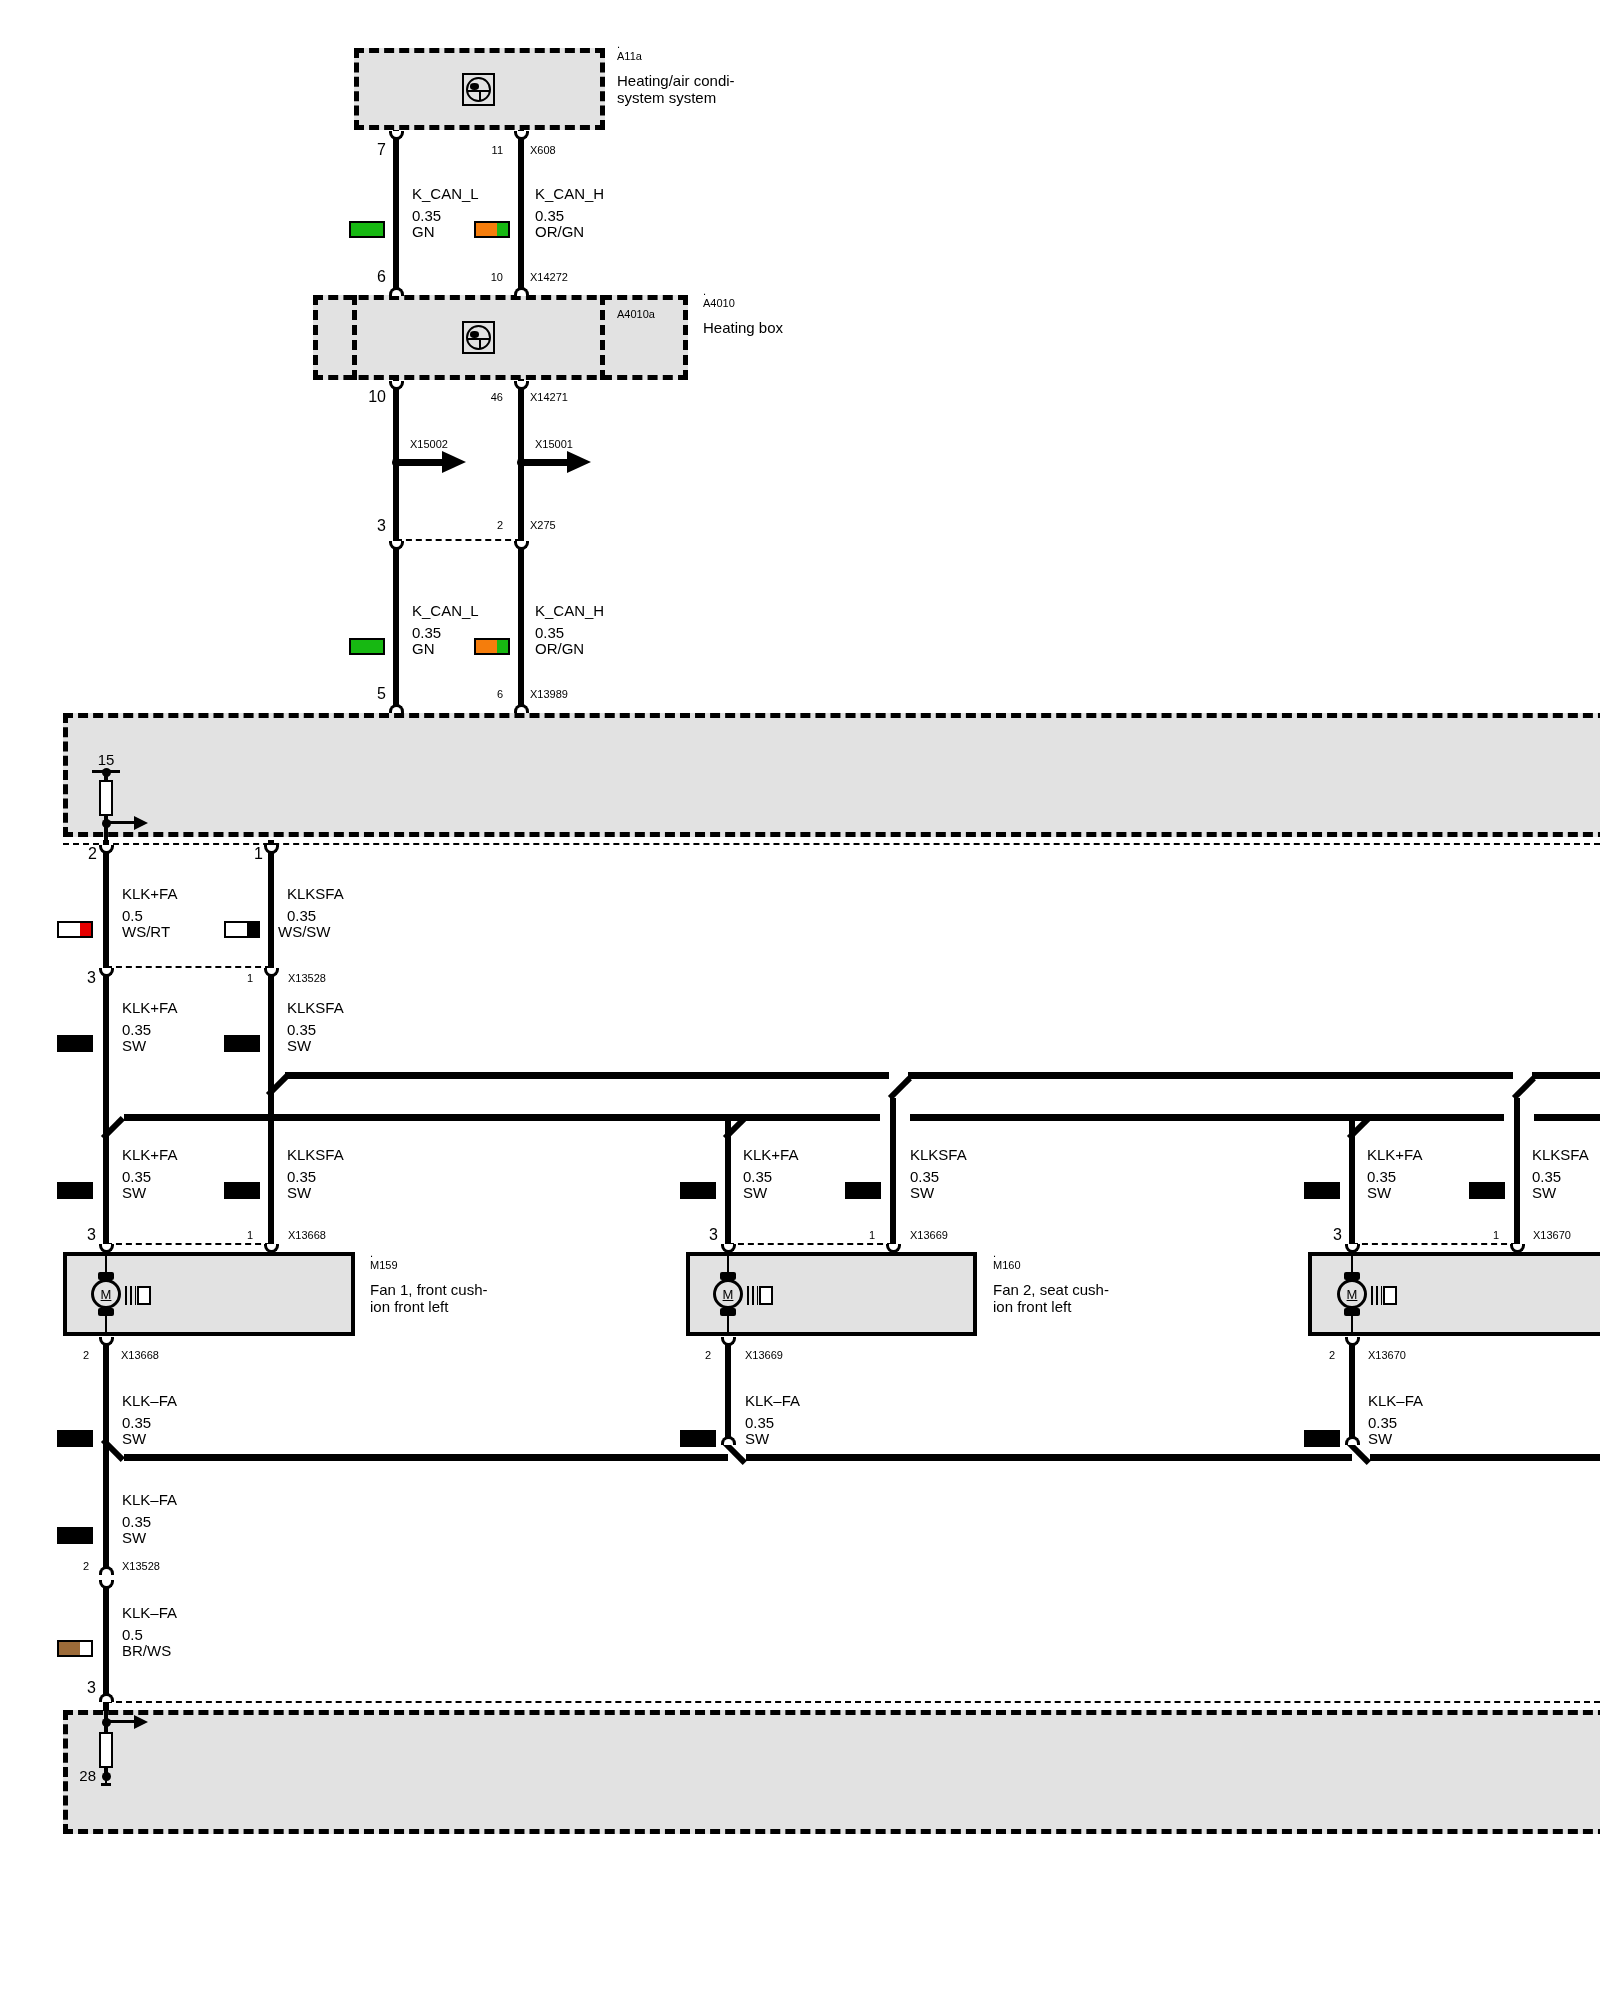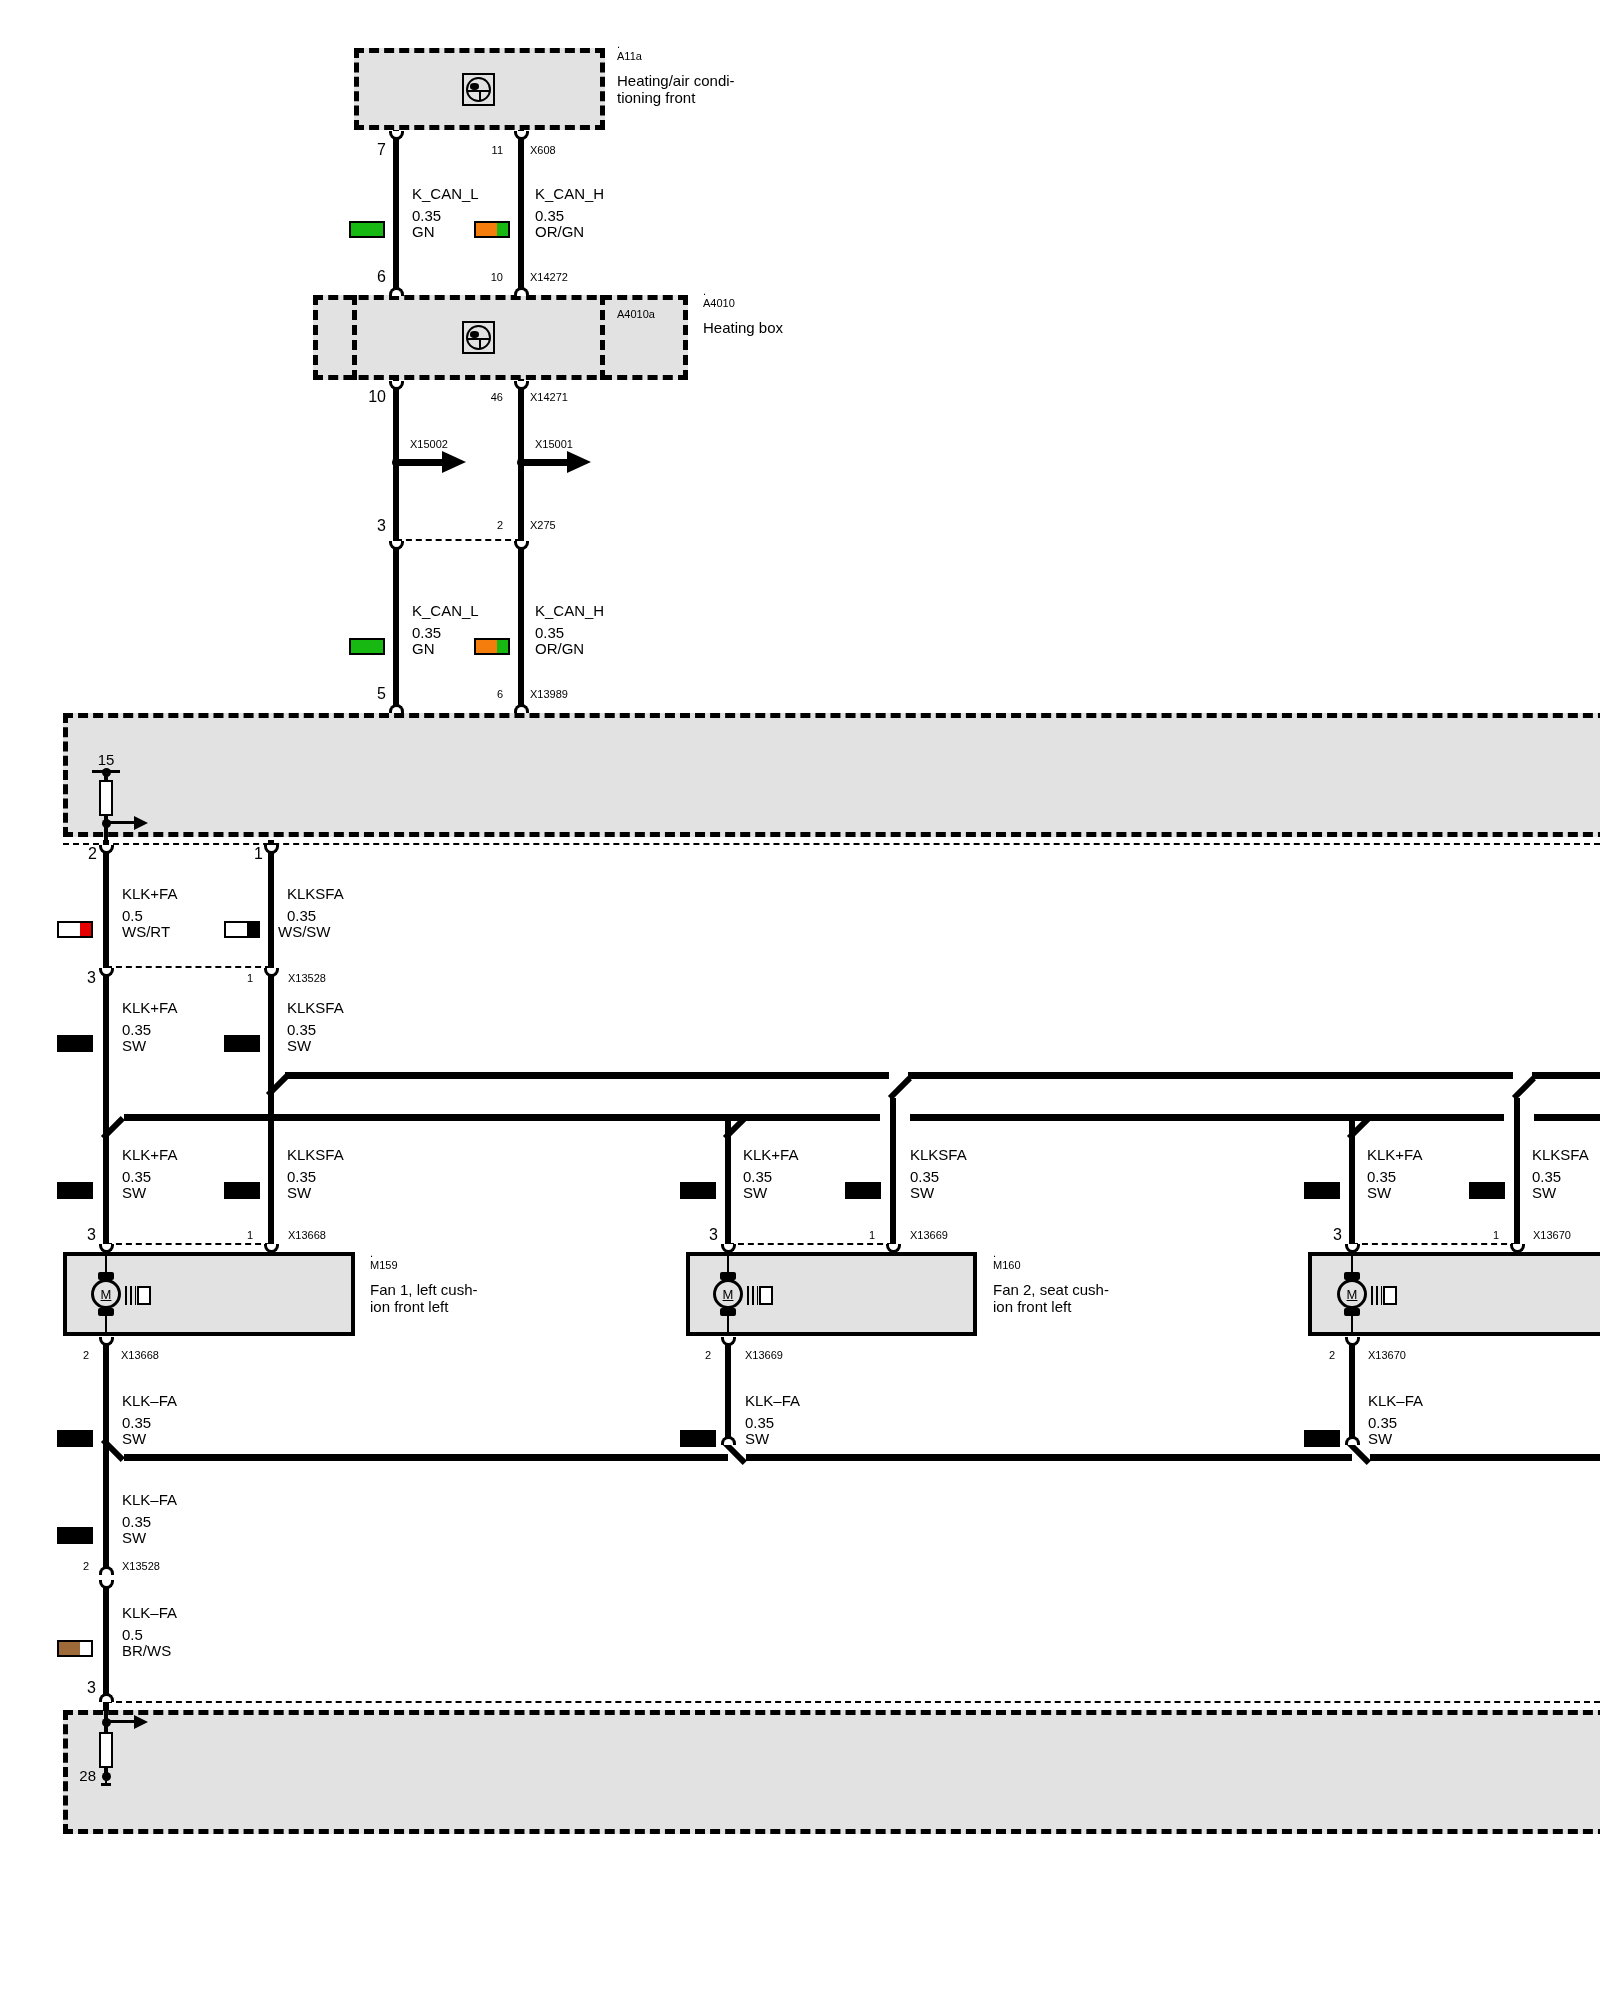--- a/index.html
+++ b/index.html
@@ -259,21 +259,21 @@
   <div class="bar" style="left:106px;top:1720px;width:28px;height:3px"></div>
   <div class="ahead-sm" style="left:134px;top:1715px"></div>
   <div class="fuse" style="left:99px;top:1732px"></div>
   <div class="dotb" style="left:102px;top:1772px"></div>
   <div class="bar" style="left:105px;top:1776px;width:2px;height:8px"></div>
   <div class="bar" style="left:101px;top:1783px;width:10px;height:3px"></div>
 
   <div class="txt f11" style="left:617px;top:38px">.</div>
   <div class="txt f11" style="left:617px;top:50px">A11a</div>
   <div class="txt f15" style="left:617px;top:72px">Heating/air condi-</div>
-  <div class="txt f15" style="left:617px;top:89px">tioning front</div>
+  <div class="txt f15" style="left:617px;top:89px">system system</div>
 
   <div class="txt f16 ra" style="left:346px;top:141px;width:40px">7</div>
   <div class="txt f11 ra" style="left:455px;top:144px;width:48px">11</div>
   <div class="txt f11" style="left:530px;top:144px">X608</div>
 
   <div class="txt f15" style="left:412px;top:185px">K_CAN_L</div>
   <div class="txt f15" style="left:412px;top:207px">0.35</div>
   <div class="txt f15" style="left:412px;top:223px">GN</div>
   <div class="txt f15" style="left:535px;top:185px">K_CAN_H</div>
   <div class="txt f15" style="left:535px;top:207px">0.35</div>
@@ -359,21 +359,21 @@
   <div class="txt f11" style="left:288px;top:1229px">X13668</div>
   <div class="txt f16 ra" style="left:678px;top:1226px;width:40px">3</div>
   <div class="txt f11 ra" style="left:827px;top:1229px;width:48px">1</div>
   <div class="txt f11" style="left:910px;top:1229px">X13669</div>
   <div class="txt f16 ra" style="left:1302px;top:1226px;width:40px">3</div>
   <div class="txt f11 ra" style="left:1451px;top:1229px;width:48px">1</div>
   <div class="txt f11" style="left:1533px;top:1229px">X13670</div>
 
   <div class="txt f11" style="left:370px;top:1247px">.</div>
   <div class="txt f11" style="left:370px;top:1259px">M159</div>
-  <div class="txt f15" style="left:370px;top:1281px">Fan 1, left cush-</div>
+  <div class="txt f15" style="left:370px;top:1281px">Fan 1, front cush-</div>
   <div class="txt f15" style="left:370px;top:1298px">ion front left</div>
   <div class="txt f11" style="left:993px;top:1247px">.</div>
   <div class="txt f11" style="left:993px;top:1259px">M160</div>
   <div class="txt f15" style="left:993px;top:1281px">Fan 2, seat cush-</div>
   <div class="txt f15" style="left:993px;top:1298px">ion front left</div>
 
   <div class="txt f11 ra" style="left:59px;top:1349px;width:30px">2</div>
   <div class="txt f11" style="left:121px;top:1349px">X13668</div>
   <div class="txt f11 ra" style="left:681px;top:1349px;width:30px">2</div>
   <div class="txt f11" style="left:745px;top:1349px">X13669</div>

